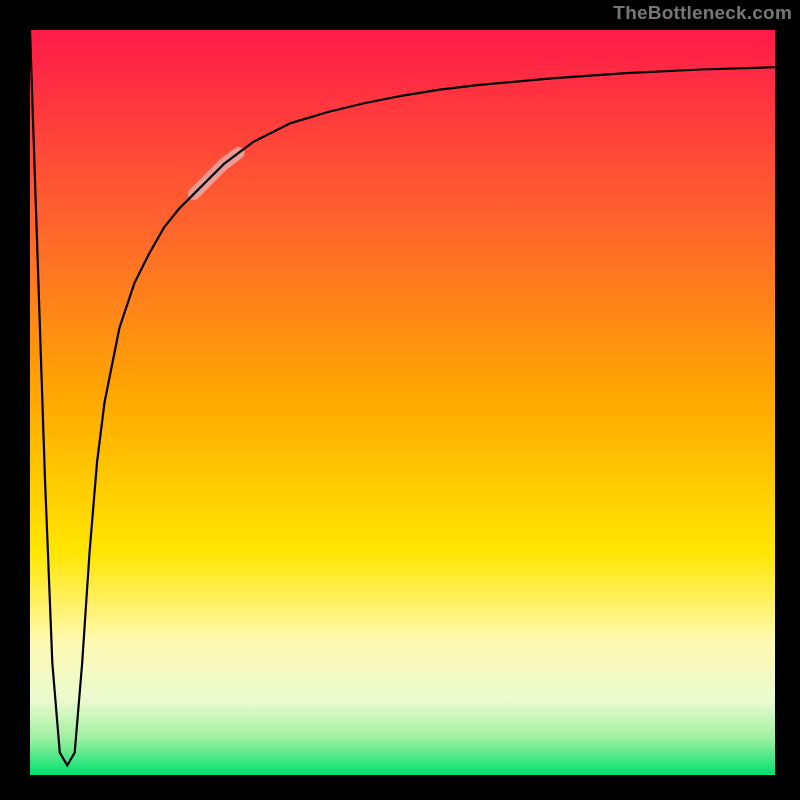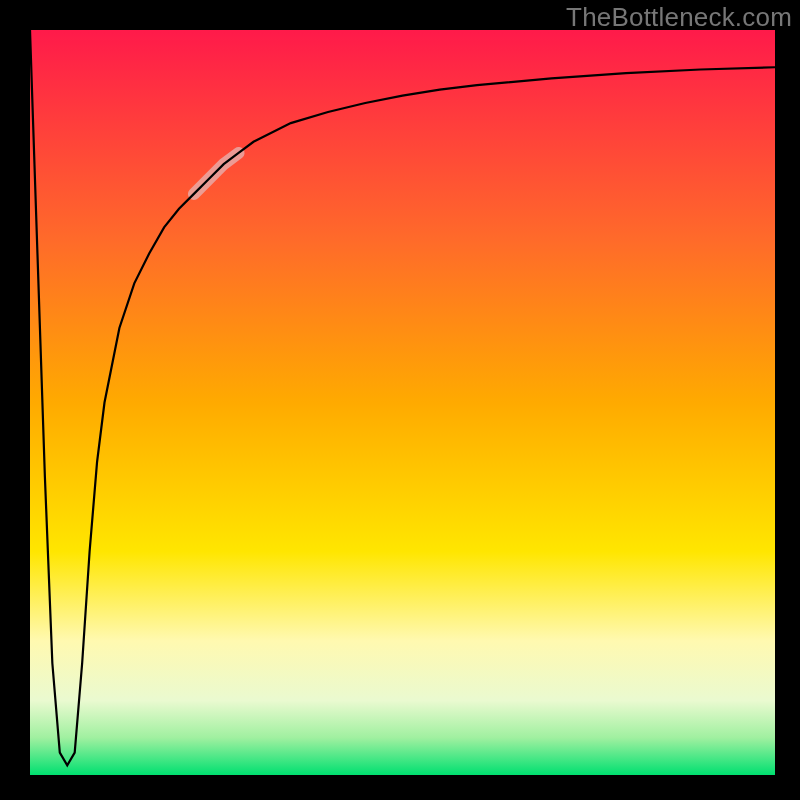--- a/index.html
+++ b/index.html
@@ -14,22 +14,22 @@
     position: relative;
     width: 800px;
     height: 800px;
     background: #000;
   }
   .watermark {
     position: absolute;
     top: 2px;
     right: 8px;
     color: #777;
-    font-size: 26px;
-    font-weight: 400;
+    font-size: 19px;
+    font-weight: 700;
     letter-spacing: 0.2px;
     z-index: 10;
   }
   .plot-area {
     position: absolute;
     left: 30px;
     top: 30px;
     width: 745px;
     height: 745px;
     overflow: hidden;

